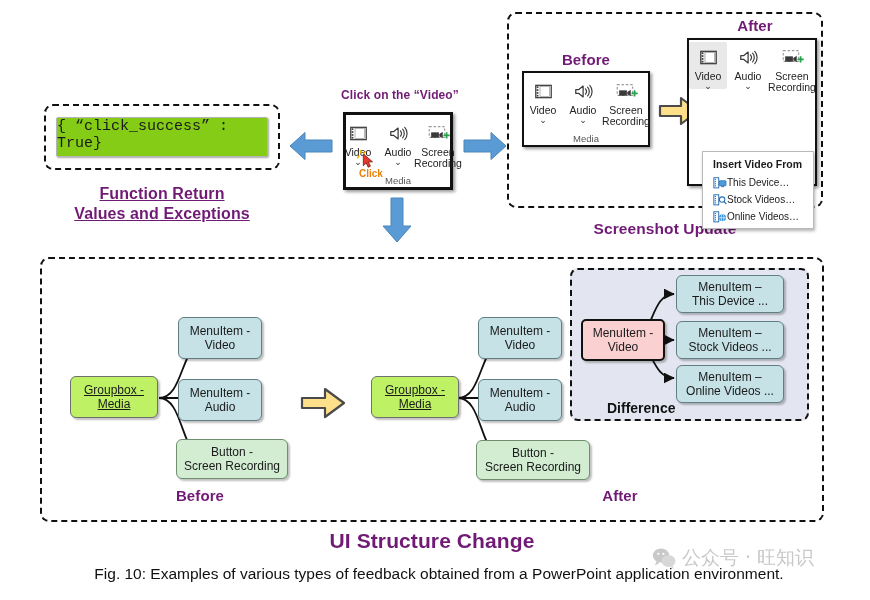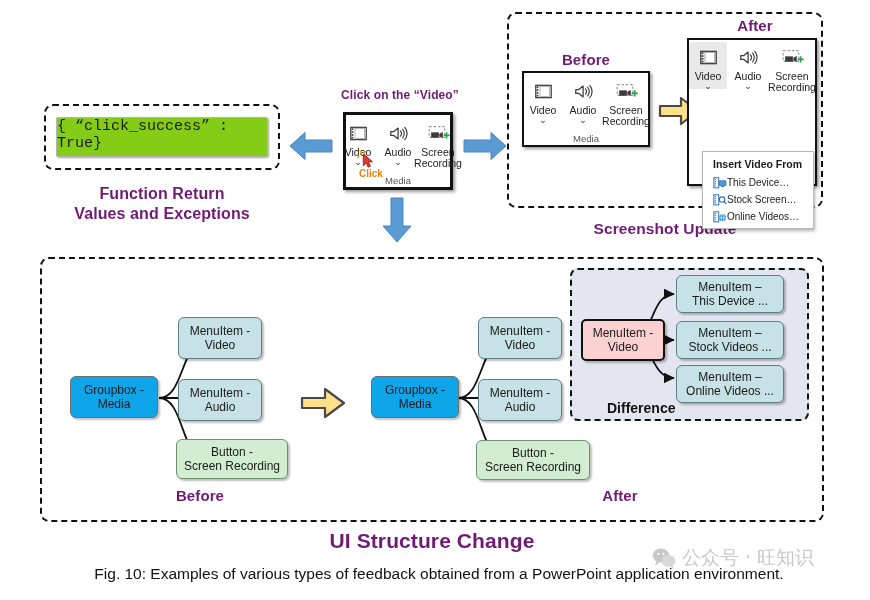--- a/index.html
+++ b/index.html
@@ -127,21 +127,21 @@
     display: flex; align-items: center; justify-content: center;
     text-align: center;
     font-size: 12px;
     color: #1a1a1a;
     line-height: 1.18;
     white-space: pre-line;
     box-shadow: 2px 2px 2px rgba(0,0,0,.25);
     border: 1.2px solid #6f6f6f;
     font-family: "Liberation Sans", sans-serif;
   }
-  .node.gray  { background: #0ea5e9; }
+  .node.gray  { background: #bef264; text-decoration: underline; }
   .node.blue  { background: #c6e2e7; border-color: #5f7f84; }
   .node.green { background: #d2edd2; border-color: #6f8f6f; }
   .node.pink  { background: #fad0d1; border: 2.5px solid #111; border-radius: 5px; }
 
   
   #difference-panel {
     position: absolute;
     background: #e3e6f0;
     border: 2.5px dashed #111;
     border-radius: 8px;
@@ -250,21 +250,21 @@
       </marker>
     </defs>
   </svg>
 
   <div class="dashbox" style="left:44px; top:104px; width:236px; height:66px;"></div>
 
   <div id="return-box" style="left:56px; top:117px; width:212px; height:40px;">
     <span>{ “click_success” : True}</span>
   </div>
 
-  <div class="sect-label" style="left:44px; top:184px; width:236px; font-size:16px;">Function Return
+  <div class="sect-label" style="left:44px; top:184px; width:236px; font-size:16px;text-decoration:underline;">Function Return
 Values and Exceptions</div>
 
   <div class="sect-label" style="left:300px; top:88px; width:200px; font-size:12px;">Click on the  “Video”</div>
 
   <div class="ribbon" style="left:343px; top:112px; width:110px; height:78px;">
     <div class="ribbon-inner">
       <div class="ribbon-items">
         <div class="rb-item">
           <span class="rb-ico">
             <svg width="19" height="17">
@@ -404,21 +404,21 @@
       <div class="dd-item">
         <svg width="14" height="12">
             <use href="#ic-thisdevice"></use>
           </svg>
         <span class="txt">This Device…</span>
       </div>
       <div class="dd-item">
         <svg width="14" height="12">
             <use href="#ic-stock"></use>
           </svg>
-        <span class="txt">Stock Screen…</span>
+        <span class="txt">Stock Videos…</span>
       </div>
       <div class="dd-item">
         <svg width="14" height="12">
             <use href="#ic-online"></use>
           </svg>
         <span class="txt">Online Videos…</span>
       </div>
     </div>
   </div>
 

